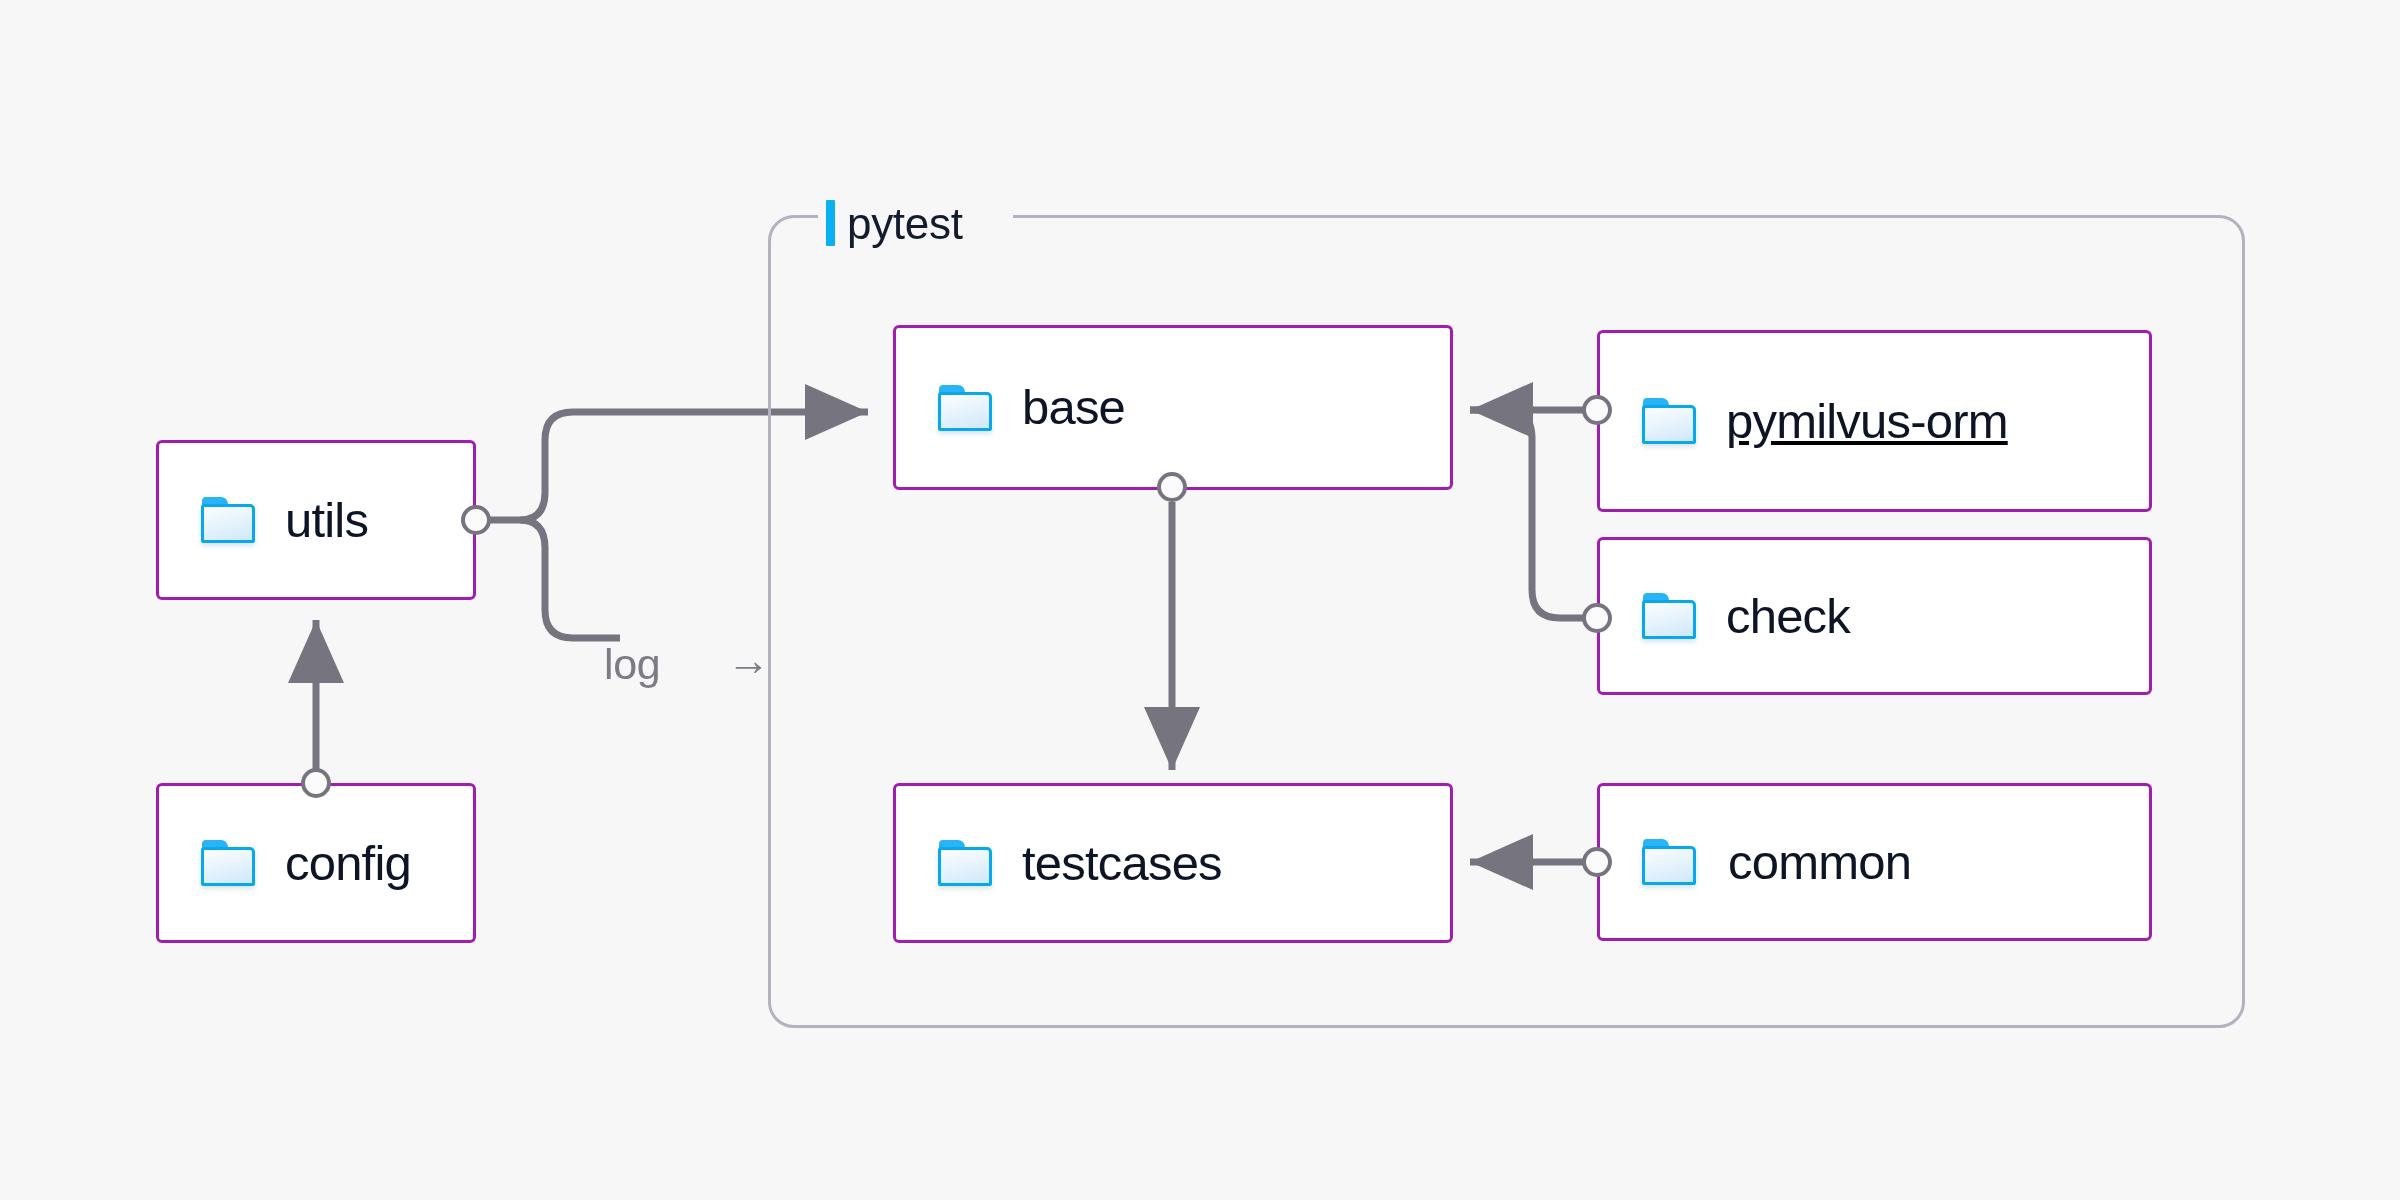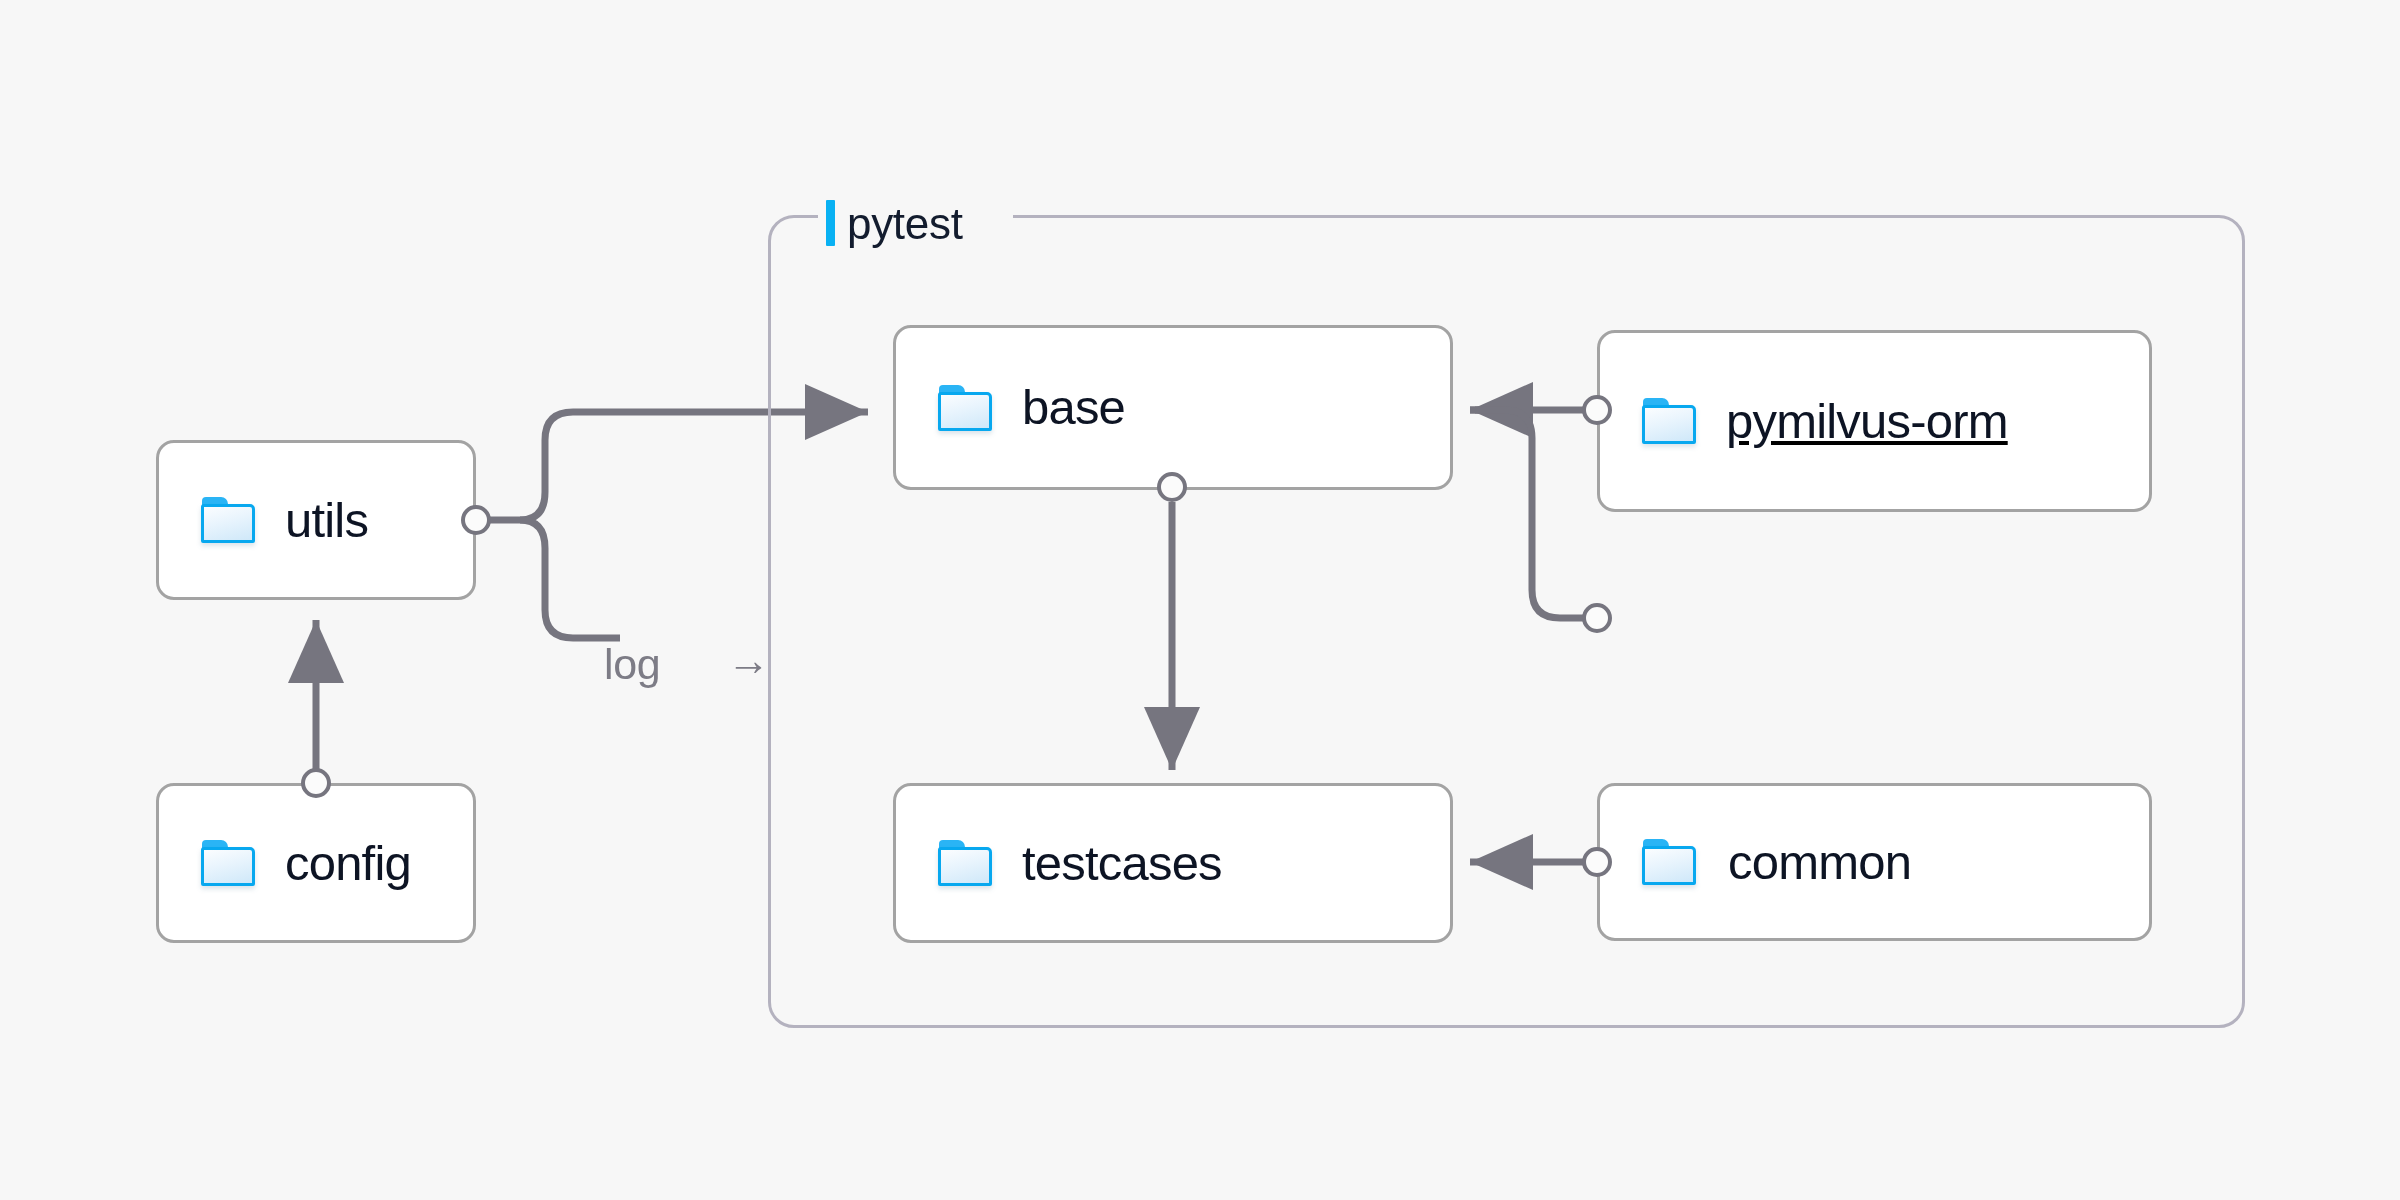--- a/index.html
+++ b/index.html
@@ -60,22 +60,22 @@
     font-size: 44px;
     color: #131c2e;
     letter-spacing: -0.3px;
     line-height: 1;
   }
 
   
   .node {
     position: absolute;
     background: #ffffff;
-    border: 3px solid #a3a3a3;
-    border-radius: 18px;
+    border: 3px solid #a21caf;
+    border-radius: 6px;
     box-sizing: border-box;
     display: flex;
     align-items: center;
     padding-left: 42px;
     gap: 30px;
   }
   .node-label {
     font-size: 49px;
     color: #0d1424;
     letter-spacing: -0.8px;
@@ -213,20 +213,27 @@
   </div>
 
   <div class="node" style="left:1597px; top:330px; width:555px; height:182px;text-decoration:underline;">
     <span class="folder">
       <span class="tab"></span>
         <span class="body"></span>
     </span>
     <span class="node-label">pymilvus-orm</span>
   </div>
 
+  <div class="node" style="left:1597px; top:537px; width:555px; height:158px;">
+    <span class="folder">
+      <span class="tab"></span>
+        <span class="body"></span>
+    </span>
+    <span class="node-label">check</span>
+  </div>
 
   <div class="node" style="left:1597px; top:783px; width:555px; height:158px;gap:32px;">
     <span class="folder">
       <span class="tab"></span>
         <span class="body"></span>
     </span>
     <span class="node-label">common</span>
   </div>
 
   <div class="dot" style="left:461px;  top:505px;"></div>

